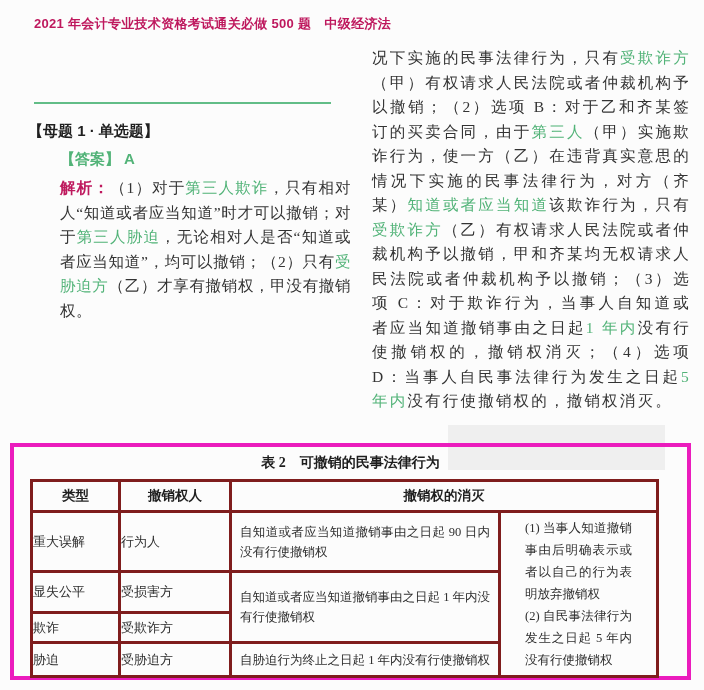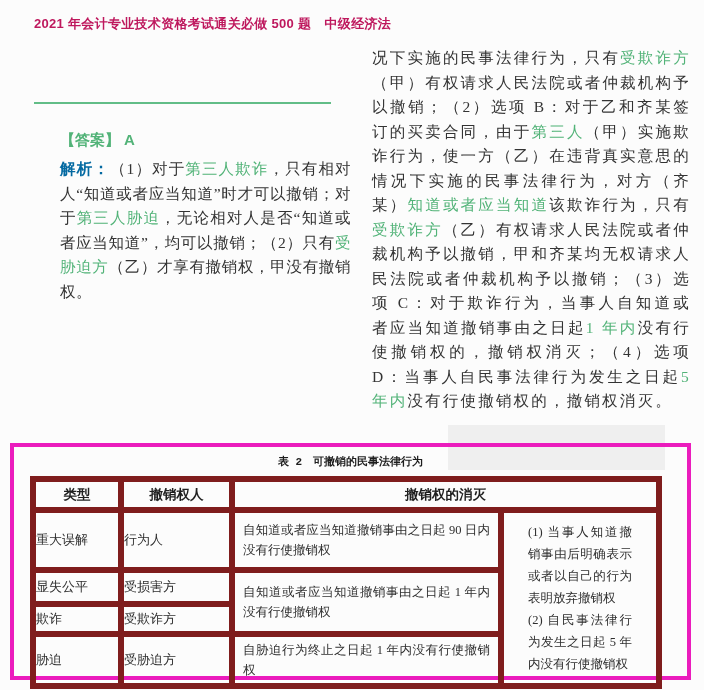--- a/index.html
+++ b/index.html
@@ -49,48 +49,48 @@
     font-weight: bold; color: #52b378;
   }
   .answer-value { margin-left: 4px; }
   .analysis {
     margin-top: 7px;
     font-size: 15.5px; line-height: 24.6px; letter-spacing: .5px;
     text-align: justify; text-justify: inter-character; color: #333;
   }
   .analysis .label {
     font-family: "Liberation Sans", "DejaVu Sans", sans-serif;
-    font-weight: bold; color: #0369a1;
+    font-weight: bold; color: #be185d;
   }
   .green { color: #52b378; }
   .q2-block { margin-top: 19px; }
   .para-right {
     font-size: 15.5px; line-height: 24.5px; letter-spacing: 2.2px;
     text-align: justify; text-justify: inter-character; color: #333;
   }
   .scan-artifact {
     position: absolute; left: 448px; top: 425px; width: 217px; height: 45px;
     background: #efefef;
   }
   .highlight-box {
     position: absolute; left: 10px; top: 443px; width: 681px; height: 237px;
     border: 4px solid #eb1cbd; background: transparent;
   }
   .table-caption {
     position: relative; text-align: center; margin-top: 7px;
-    font-family: Liberation Mono, monospace;
-    font-weight: bold; font-size: 11px; color: #1d1d1d;
+    font-family: Liberation Serif, serif;
+    font-weight: bold; font-size: 14px; color: #1d1d1d;
   }
   table.revocation {
     position: relative;
     margin: 7px 0 0 16px; width: 626px;
     border-collapse: collapse; table-layout: fixed;
     font-size: 13px; color: #2e2e2e;
   }
-  table.revocation th, table.revocation td { border: 6px solid #7f1d1d; }
+  table.revocation th, table.revocation td { border: 3px solid #7f1d1d; }
   table.revocation th {
     font-family: "Liberation Sans", "DejaVu Sans", sans-serif;
     font-weight: bold; font-size: 13.5px; color: #1f1f1f; text-align: center;
   }
   tr.hrow  { height: 31px; }
   tr.row-1 { height: 60px; }
   tr.row-2 { height: 34px; }
   tr.row-3 { height: 30px; }
   tr.row-4 { height: 34px; }
   td.cell-center { text-align: left; vertical-align: middle; }
@@ -107,20 +107,21 @@
 <body>
 
 <div class="page">
 
   <div class="page-header">2021 年会计专业技术资格考试通关必做 500 题　中级经济法</div>
 
   <div class="section-underline"></div>
 
   <div class="col-left">
     <div class="q1-block">
+      <div class="q-heading">【母题 1 · 单选题】</div>
       <div class="q-body">
         <div class="answer-line">
           <span class="answer-label">【答案】</span><span class="answer-value">A</span>
         </div>
         <div class="analysis">
           <span class="label">解析：</span><span><span>（1）对于</span><span class="green">第三人欺诈</span><span>，只有相对人“知道或者应当知道”时才可以撤销；对于</span><span class="green">第三人胁迫</span><span>，无论相对人是否“知道或者应当知道”，均可以撤销；（2）只有</span><span class="green">受胁迫方</span><span>（乙）才享有撤销权，甲没有撤销权。</span></span>
         </div>
       </div>
     </div>
 

